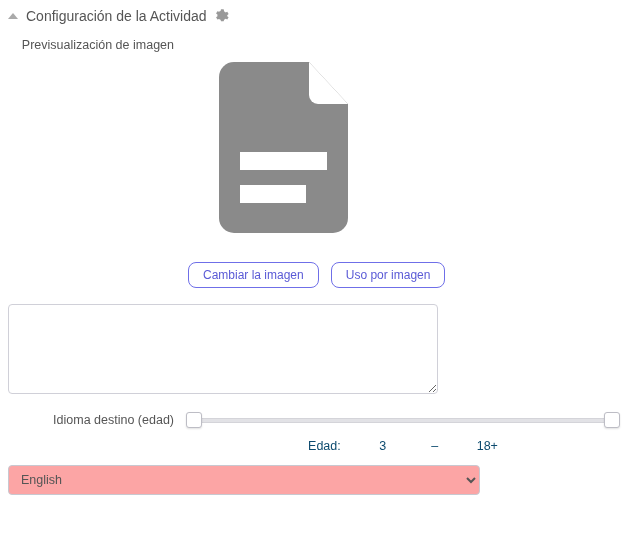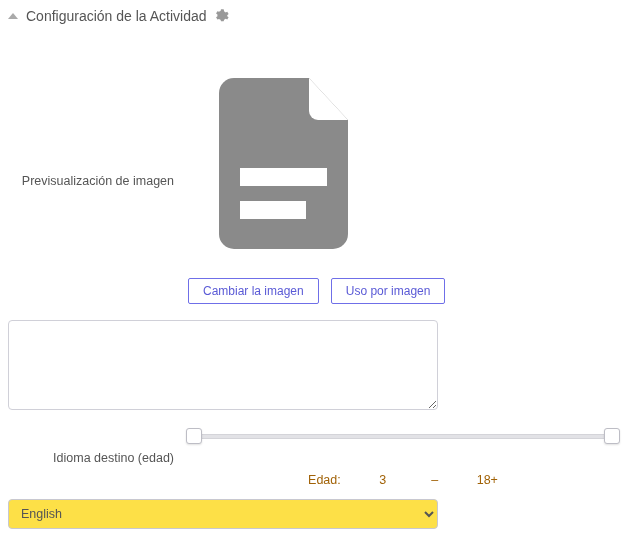--- a/index.html
+++ b/index.html
@@ -8,38 +8,38 @@
       font-size: 13px;
       color: #555;
       background: #fff;
       width: 634px;
       padding: 8px 8px 30px 8px;
     }
     .section-header {
       display: flex;
       align-items: center;
       gap: 6px;
-      margin-bottom: 28px;
+      margin-bottom: 12px;
       color: #555;
       font-size: 14px;
     }
     .caret {
       width: 0; height: 0;
       border-left: 5px solid transparent;
       border-right: 5px solid transparent;
       border-bottom: 6px solid #aaa;
       margin-right: 2px;
     }
     .gear {
       width: 16px; height: 16px;
       color: #999;
     }
     .row {
       display: flex;
-      align-items: center;
+      align-items: flex-start;
       margin-bottom: 12px;
     }
     .label-col {
       width: 180px;
       text-align: right;
       padding-right: 14px;
       padding-top: 4px;
       font-size: 12.5px;
       color: #555;
     }
@@ -53,21 +53,21 @@
       display: flex;
       align-items: center;
       justify-content: center;
     }
     .doc-icon { width: 150px; height: 180px; }
     .btn-row { display: flex; gap: 12px; margin-top: 6px; margin-bottom: 4px; }
     .btn {
       background: #fff;
       border: 1px solid #6f6fe8;
       color: #5a5ad6;
-      border-radius: 2px;
+      border-radius: 8px;
       padding: 5px 14px;
       font-size: 12px;
       cursor: pointer;
     }
     textarea.desc {
       width: 430px;
       height: 90px;
       border: 1px solid #d0d0d8;
       border-radius: 4px;
       padding: 6px;
@@ -99,33 +99,33 @@
       box-shadow: 0 1px 2px rgba(0,0,0,.12);
       top: 1px;
       cursor: pointer;
     }
     .thumb.left { left: -2px; }
     .thumb.right { right: -2px; }
     .age-display {
       display: flex;
       gap: 32px;
       justify-content: center;
-      margin-top: 28px;
+      margin-top: 10px;
       font-size: 12.5px;
-      color: #a16207;
+      color: #0c4a6e;
     }
     .age-display span { min-width: 20px; text-align: center; }
     select.lang {
-      width: 430px;
+      width: 472px;
       height: 30px;
       border: 1px solid #c8c8d0;
       border-radius: 4px;
       padding: 0 8px;
       font-size: 12.5px;
-      background: #fde047;
+      background: #fca5a5;
       color: #555;
     }
   </style>
 </head>
 <body>
 
 <div class="section-header">
   <div class="caret"></div>
   <span>Configuración de la Actividad</span>
   <svg class="gear" viewBox="0 0 24 24">

